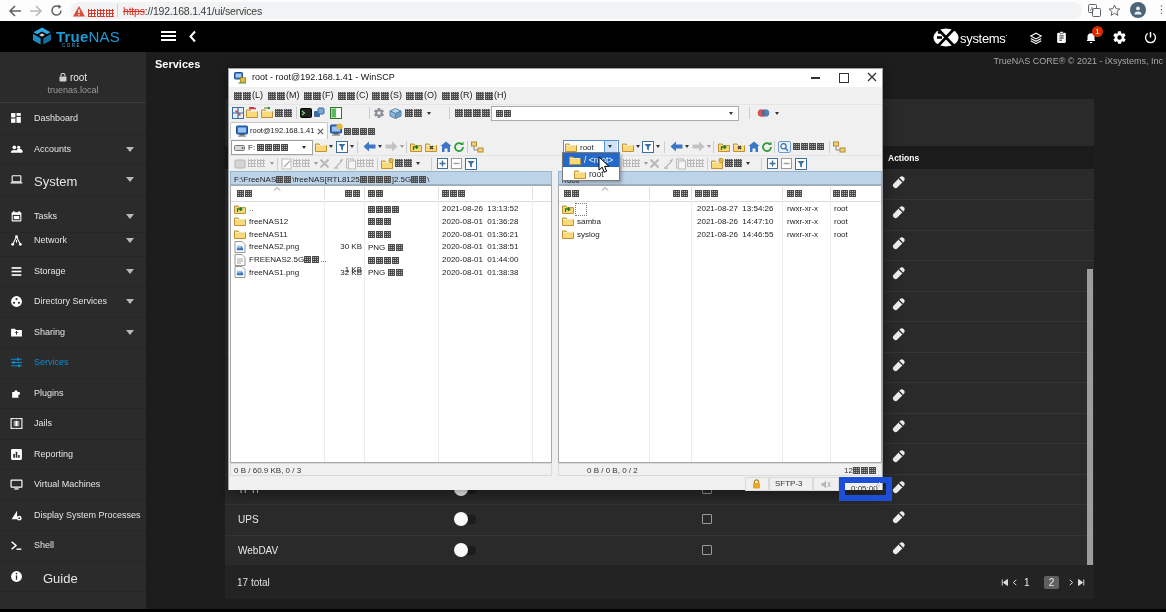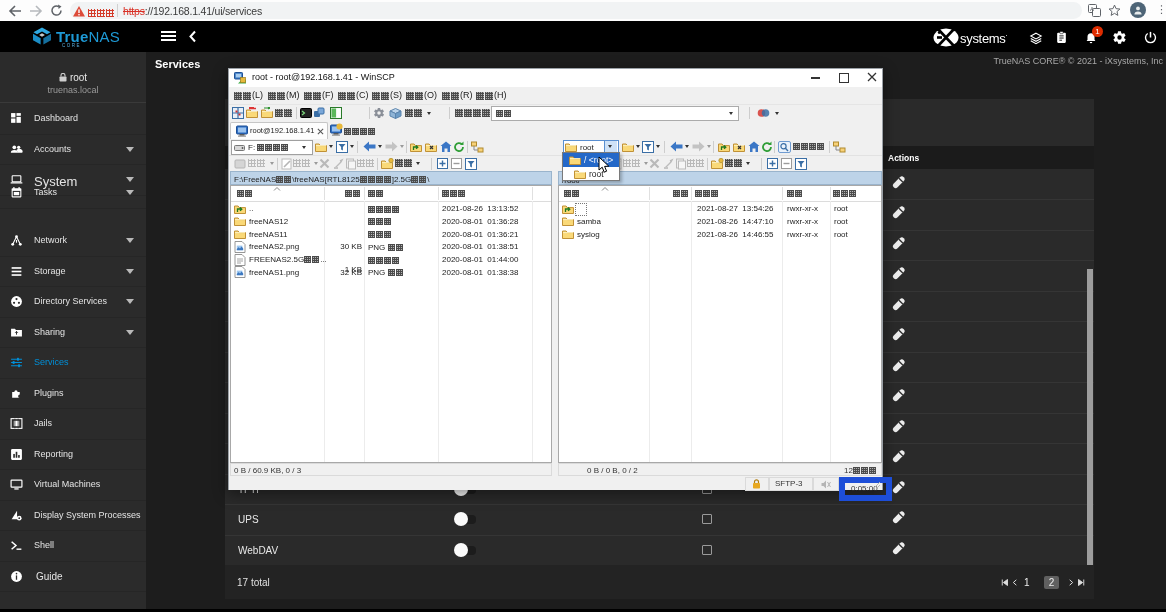--- a/index.html
+++ b/index.html
@@ -133,21 +133,21 @@
         <div class="abs" style="left:126px;top:13px;width:0;height:0;border-left:4px solid transparent;border-right:4px solid transparent;border-top:5px solid #b9b9b9"></div>
       </div>
       <div class="abs" style="left:0;top:112px;width:146px;height:30.5px;border-bottom:1px solid #262626;">
         <svg class="abs" style="left:10px;top:9px" width="13" height="13" viewBox="0 0 24 24">
           <rect x="4" y="5" width="16" height="11" rx="1" fill="none" stroke="#fff" stroke-width="2"></rect>
           <rect x="1" y="17" width="22" height="2.6" rx="1" fill="#fff"></rect>
         </svg>
         <span class="abs" style="left:34px;top:10px;font-size:13px;color:#e4e4e4;white-space:nowrap">System</span>
         <div class="abs" style="left:126px;top:13px;width:0;height:0;border-left:4px solid transparent;border-right:4px solid transparent;border-top:5px solid #b9b9b9"></div>
       </div>
-      <div class="abs" style="left:0;top:125px;width:146px;height:30.5px;border-bottom:1px solid #262626;">
+      <div class="abs" style="left:0;top:149px;width:146px;height:30.5px;border-bottom:1px solid #262626;">
         <svg class="abs" style="left:10px;top:9px" width="13" height="13" viewBox="0 0 24 24">
           <rect x="3" y="4" width="18" height="17" rx="1.5" fill="#fff"></rect>
           <rect x="6" y="2" width="2.4" height="4" fill="#fff"></rect>
           <rect x="15.6" y="2" width="2.4" height="4" fill="#fff"></rect>
           <rect x="5" y="9" width="14" height="10" fill="#2b2b2b"></rect>
           <rect x="5" y="9" width="14" height="10" fill="none"></rect>
           <rect x="7" y="11" width="10" height="6" fill="#fff"></rect>
         </svg>
         <span class="abs" style="left:34px;top:10px;font-size:9px;color:#e4e4e4;white-space:nowrap">Tasks</span>
         <div class="abs" style="left:126px;top:13px;width:0;height:0;border-left:4px solid transparent;border-right:4px solid transparent;border-top:5px solid #b9b9b9"></div>
@@ -242,21 +242,21 @@
           <rect x="12" y="17.5" width="9" height="2.6" fill="#fff"></rect>
         </svg>
         <span class="abs" style="left:34px;top:10px;font-size:9px;color:#e4e4e4;white-space:nowrap">Shell</span>
       </div>
       <div class="abs" style="left:0;top:508.5px;width:146px;height:30.5px;border-bottom:1px solid #262626;">
         <svg class="abs" style="left:10px;top:9px" width="13" height="13" viewBox="0 0 24 24">
           <circle cx="12" cy="12" r="10" fill="#fff"></circle>
           <rect x="10.8" y="10" width="2.4" height="8" fill="#2b2b2b"></rect>
           <circle cx="12" cy="6.8" r="1.5" fill="#2b2b2b"></circle>
         </svg>
-        <span class="abs" style="left:36px;top:10px;font-size:10px;color:#e4e4e4;white-space:nowrap">Guide</span>
+        <span class="abs" style="left:43px;top:10px;font-size:13px;color:#e4e4e4;white-space:nowrap">Guide</span>
       </div>
     </div>
 </div>
 
 <div class="abs" id="card" style="left:225px;top:99px;width:869px;height:500px;background:#2a2a2a;">
   <div class="abs" style="left:0;top:47px;width:869px;height:23px;background:#1b1b1b;color:#fff;font-size:8.5px;font-weight:bold;">
       <span class="abs" style="left:663px;top:7px">Actions</span>
     </div>
   <div id="rows">
       <div class="abs" style="left:0;top:70px;width:869px;height:30.46px;border-bottom:1px solid #353535;">

